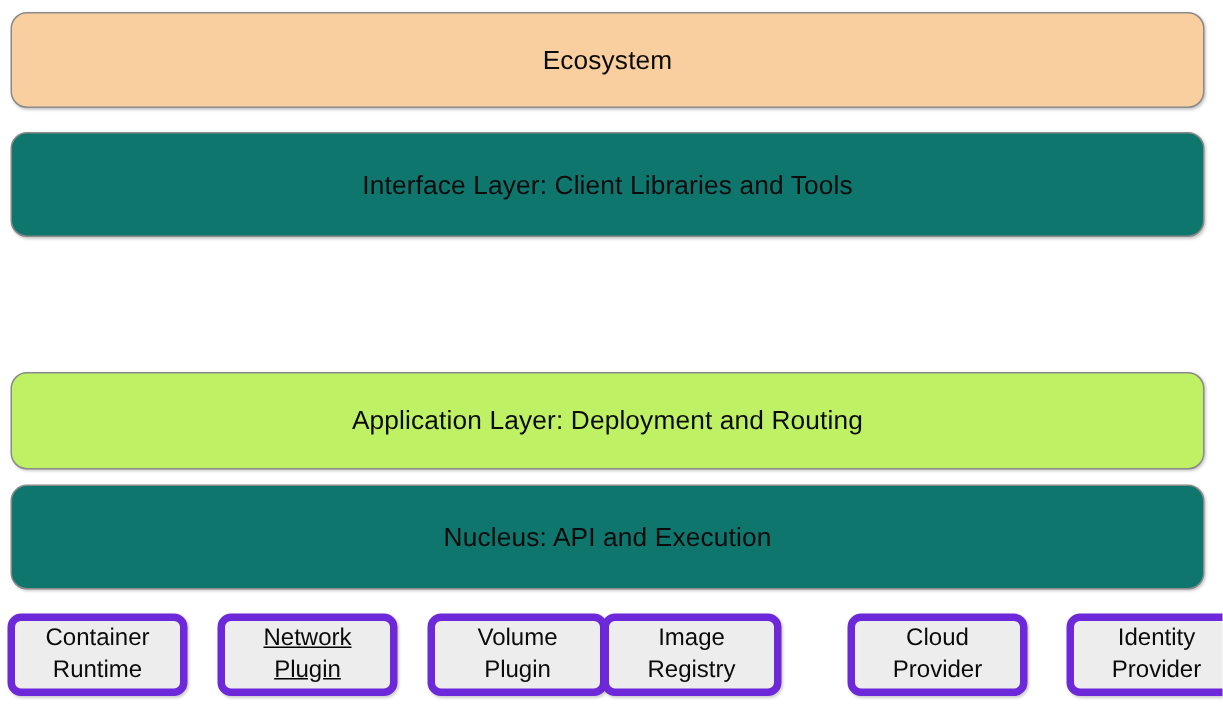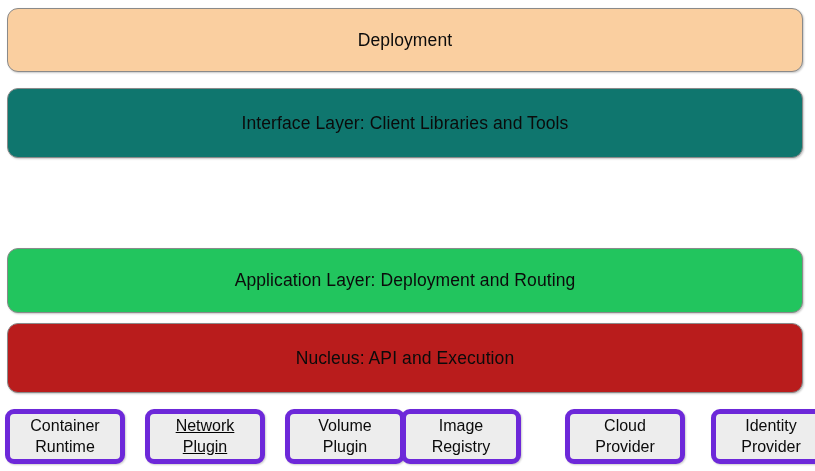--- a/index.html
+++ b/index.html
@@ -83,33 +83,33 @@
   .cb-3 { left: 396px; }
   .cb-4 { left: 560px; }
   .cb-5 { left: 706px; }
 </style>
 </head>
 <body>
 
 <div id="diagram">
 
   <div class="layer-band band-0" style="background:#facfa0;">
-    <span class="layer-label">Deployment</span>
+    <span class="layer-label">Ecosystem</span>
   </div>
 
   <div class="layer-band band-1" style="background:#0f766e;">
     <span class="layer-label">Interface Layer: Client Libraries and Tools</span>
   </div>
 
 
-  <div class="layer-band band-3" style="background:#22c55e;">
+  <div class="layer-band band-3" style="background:#bef264;">
     <span class="layer-label">Application Layer: Deployment and Routing</span>
   </div>
 
-  <div class="layer-band band-4" style="background:#b91c1c;">
+  <div class="layer-band band-4" style="background:#0f766e;">
     <span class="layer-label">Nucleus: API and Execution</span>
   </div>
 
   <div id="component-row">
 
     <div class="component-box cb-0">
       <span class="component-label">
         <span>Container</span><br>
         <span>Runtime</span>
       </span>

